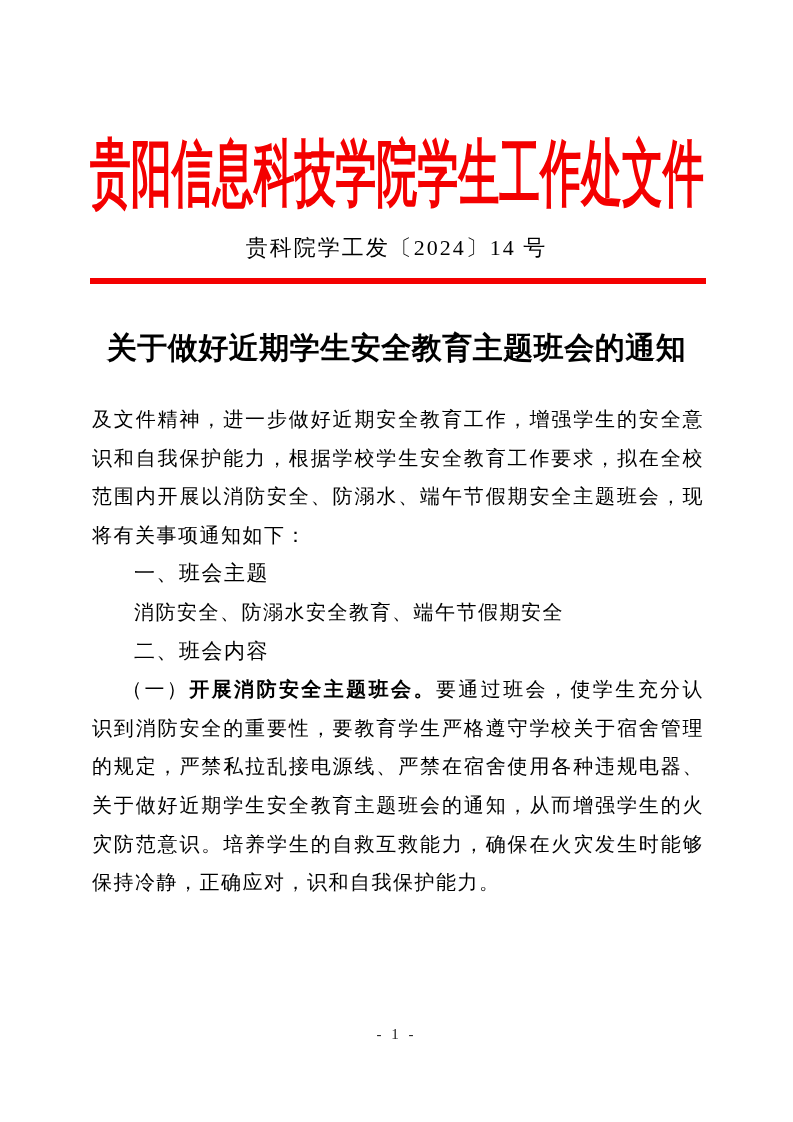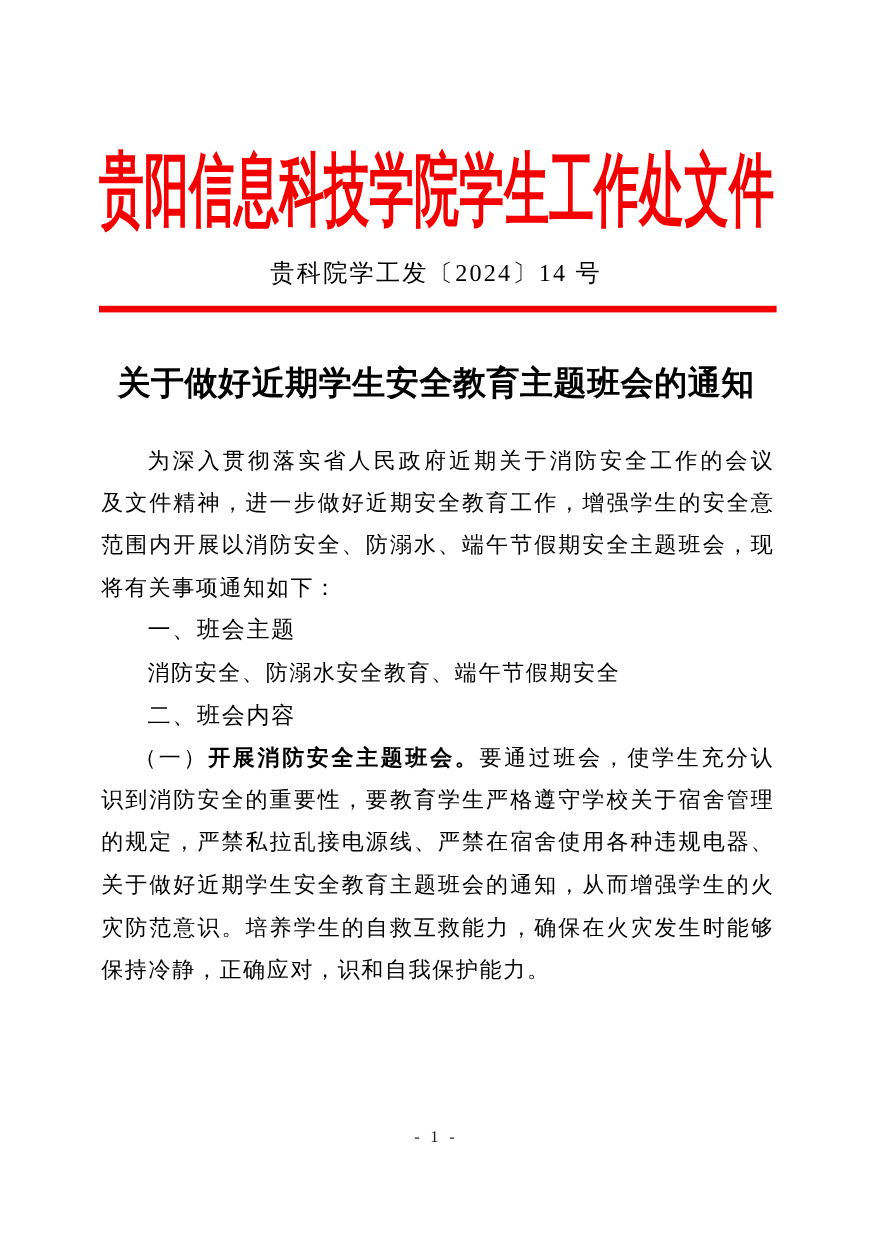--- a/index.html
+++ b/index.html
@@ -125,22 +125,22 @@
 
   <div class="doc-number">贵科院学工发〔2024〕14 号</div>
 
   <div class="red-line"></div>
 
   <div class="doc-title">关于做好近期学生安全教育主题班会的通知</div>
 
   <div class="body-text">
 
 
-    <div class="line fill indent2">为深入贯彻落实省人民政府近期关于消防安全工作的会议</div>
     <div class="line fill">及文件精神，进一步做好近期安全教育工作，增强学生的安全意</div>
+    <div class="line fill">识和自我保护能力，根据学校学生安全教育工作要求，拟在全校</div>
     <div class="line fill">范围内开展以消防安全、防溺水、端午节假期安全主题班会，现</div>
     <div class="line">将有关事项通知如下：</div>
 
     <div class="line heading indent2">一、班会主题</div>
 
     <div class="line indent2">消防安全、防溺水安全教育、端午节假期安全</div>
 
     <div class="line heading indent2">二、班会内容</div>
 
     <div class="line fill indent1">

